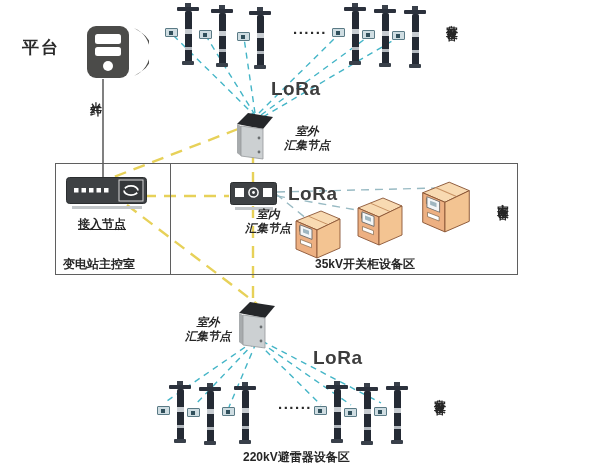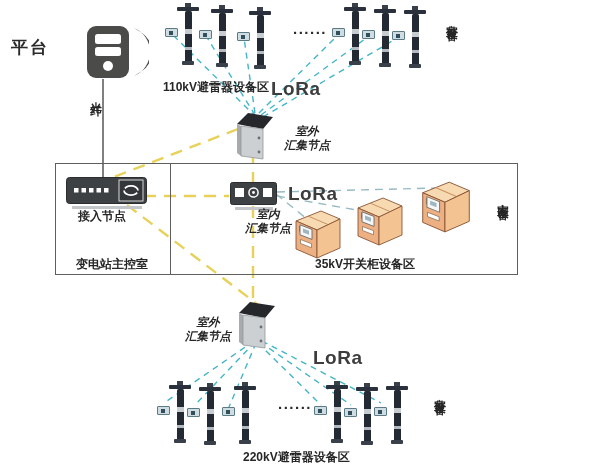--- a/index.html
+++ b/index.html
@@ -64,21 +64,21 @@
       <line x1="262" y1="341" x2="381" y2="403"></line>
     </g>
 
     <g stroke-width="1.4" stroke-dasharray="8 6" stroke="#98bac3">
       <line x1="276" y1="194" x2="312" y2="223"></line>
       <line x1="277" y1="196" x2="368" y2="212"></line>
       <line x1="277" y1="192" x2="436" y2="188"></line>
     </g>
   </svg>
 
-  <div class="pl-label" style="left:11px;top:36px;font-family:Liberation Mono, monospace;">平台</div>
+  <div class="pl-label" style="left:22px;top:36px;font-family:Liberation Mono, monospace;">平台</div>
   <svg class="abs" style="left:87px;top:26px" width="62" height="54" viewBox="0 0 62 54">
     <rect x="0" y="0" width="42" height="52" rx="9" fill="#4b4b49"></rect>
     <rect x="8" y="8" width="26" height="10" rx="2.5" fill="#ffffff"></rect>
     <rect x="8" y="21" width="26" height="9" rx="2.5" fill="#ffffff"></rect>
     <circle cx="21" cy="40" r="5" fill="#ffffff"></circle>
     <path d="M47,2 A26,26 0 0 1 47,50 L55,45 A23,23 0 0 0 55,7 Z" fill="#4b4b49"></path>
   </svg>
   <div class="vtext" style="left:88px;top:93px;letter-spacing:3px;">光纤</div>
 
   <div class="arrester" style="left:174px;top:3px;">
@@ -117,21 +117,20 @@
       <i class="base"></i>
       <i class="sensor"></i>
     </div>
   <div class="arrester" style="left:401px;top:6px;">
       <i class="nub"></i>
       <i class="cap"></i>
       <i class="rod"></i>
       <i class="base"></i>
       <i class="sensor"></i>
     </div>
-  <div class="lbl" style="left:163px;top:80px;">110kV避雷器设备区</div>
   <div class="lora" style="left:271px;top:78px;">LoRa</div>
   <div class="vtext" style="left:444px;top:15px;">室外设备</div>
 
   <svg class="abs" style="left:236px;top:110px" width="40" height="50" viewBox="0 0 40 50">
     <polygon points="1,14 12,3 37,7 27,19" fill="#25272a"></polygon>
     <polygon points="1,14 5,16 5,46 1,43" fill="#a7abad"></polygon>
     <polygon points="5,16 27,19 27,49 5,46" fill="#ccd0d2" stroke="#94989a" stroke-width="0.8"></polygon>
     <circle cx="23" cy="28" r="1.4" fill="#6a6e70"></circle>
       <circle cx="23" cy="42" r="1.4" fill="#6a6e70"></circle>
   </svg>
@@ -148,22 +147,22 @@
       <rect x="15.5" y="11" width="4.5" height="4.5" fill="#fff"></rect>
     <rect x="23" y="11" width="4.5" height="4.5" fill="#fff"></rect>
       <rect x="30.5" y="11" width="4.5" height="4.5" fill="#fff"></rect>
     <rect x="38" y="11" width="4.5" height="4.5" fill="#fff"></rect>
     <rect x="53" y="3" width="24" height="21" fill="#34373a" stroke="#d8d8d8" stroke-width="1"></rect>
     <ellipse cx="65" cy="13.5" rx="7" ry="4.6" fill="none" stroke="#ffffff" stroke-width="1.7"></ellipse>
     <polygon points="58,10.5 61,13.5 55,13.5" fill="#34373a"></polygon>
     <polygon points="72,16.5 69,13.5 75,13.5" fill="#34373a"></polygon>
     <rect x="6" y="29" width="70" height="3" fill="#c3c7ca"></rect>
   </svg>
-  <div class="lbl" style="left:78px;top:209px;">接入节点</div>
-  <div class="lbl" style="left:76px;top:257px;">变电站主控室</div>
+  <div class="lbl" style="left:78px;top:217px;text-decoration:underline;">接入节点</div>
+  <div class="lbl" style="left:63px;top:257px;">变电站主控室</div>
 
   <svg class="abs" style="left:230px;top:182px" width="48" height="30" viewBox="0 0 48 30">
     <rect x="0.5" y="0.5" width="46" height="22" rx="2" fill="#3e4144" stroke="#2b2e30"></rect>
     <rect x="5" y="6" width="9" height="9" fill="#ffffff"></rect>
     <rect x="33" y="6" width="9" height="9" fill="#ffffff"></rect>
     <circle cx="23.5" cy="10.5" r="4.6" fill="none" stroke="#ffffff" stroke-width="1.5"></circle>
     <circle cx="23.5" cy="10.5" r="1.4" fill="#ffffff"></circle>
     <rect x="5" y="25" width="38" height="3" fill="#c3c7ca"></rect>
   </svg>
   <div class="lbl2" style="left:214px;top:208px;width:60px;margin-left:24px;">

